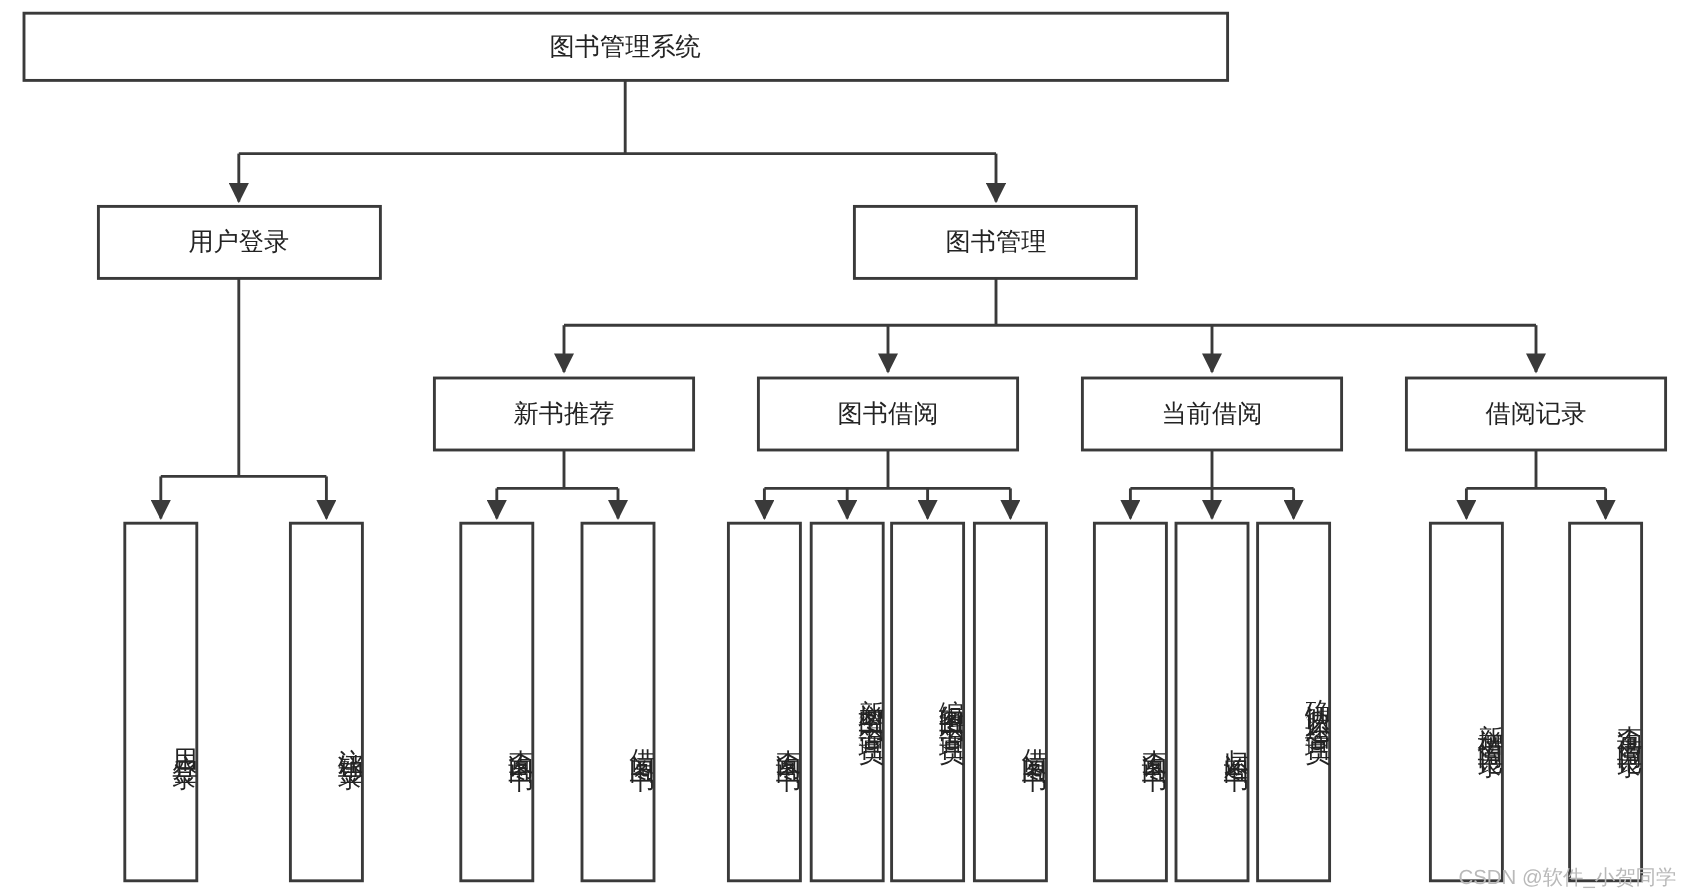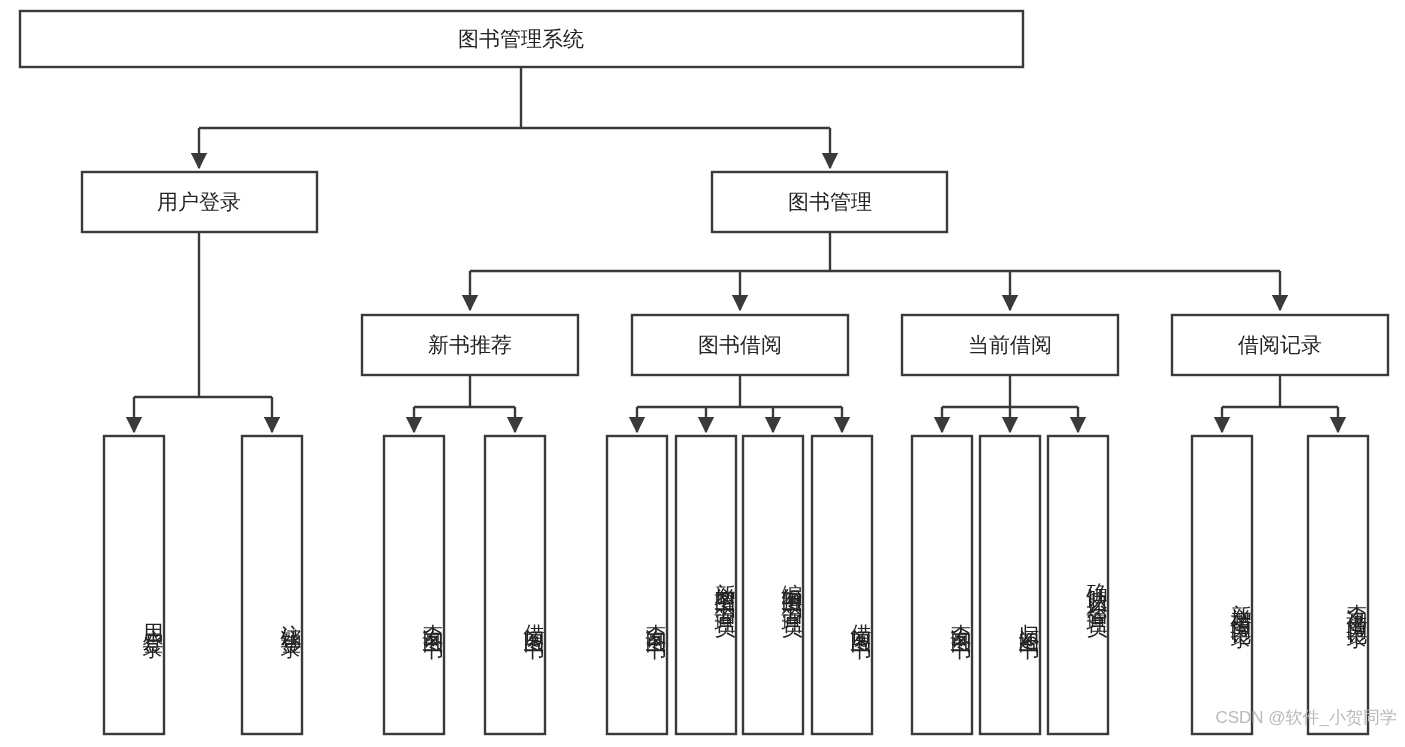--- a/index.html
+++ b/index.html
@@ -58,21 +58,21 @@
     font-size: 21px;
     line-height: 1;
     letter-spacing: 5px;
     color: #232323;
     white-space: nowrap;
     pointer-events: none;
   }
   .watermark {
     position: absolute;
     right: 8px;
-    bottom: 18px;
+    bottom: 4px;
     font-family: "Liberation Sans", "DejaVu Sans", sans-serif;
     font-size: 17px;
     color: #b9b9b9;
     white-space: nowrap;
   }
 </style>
 </head>
 <body>
 
 <div id="diagram-root">

